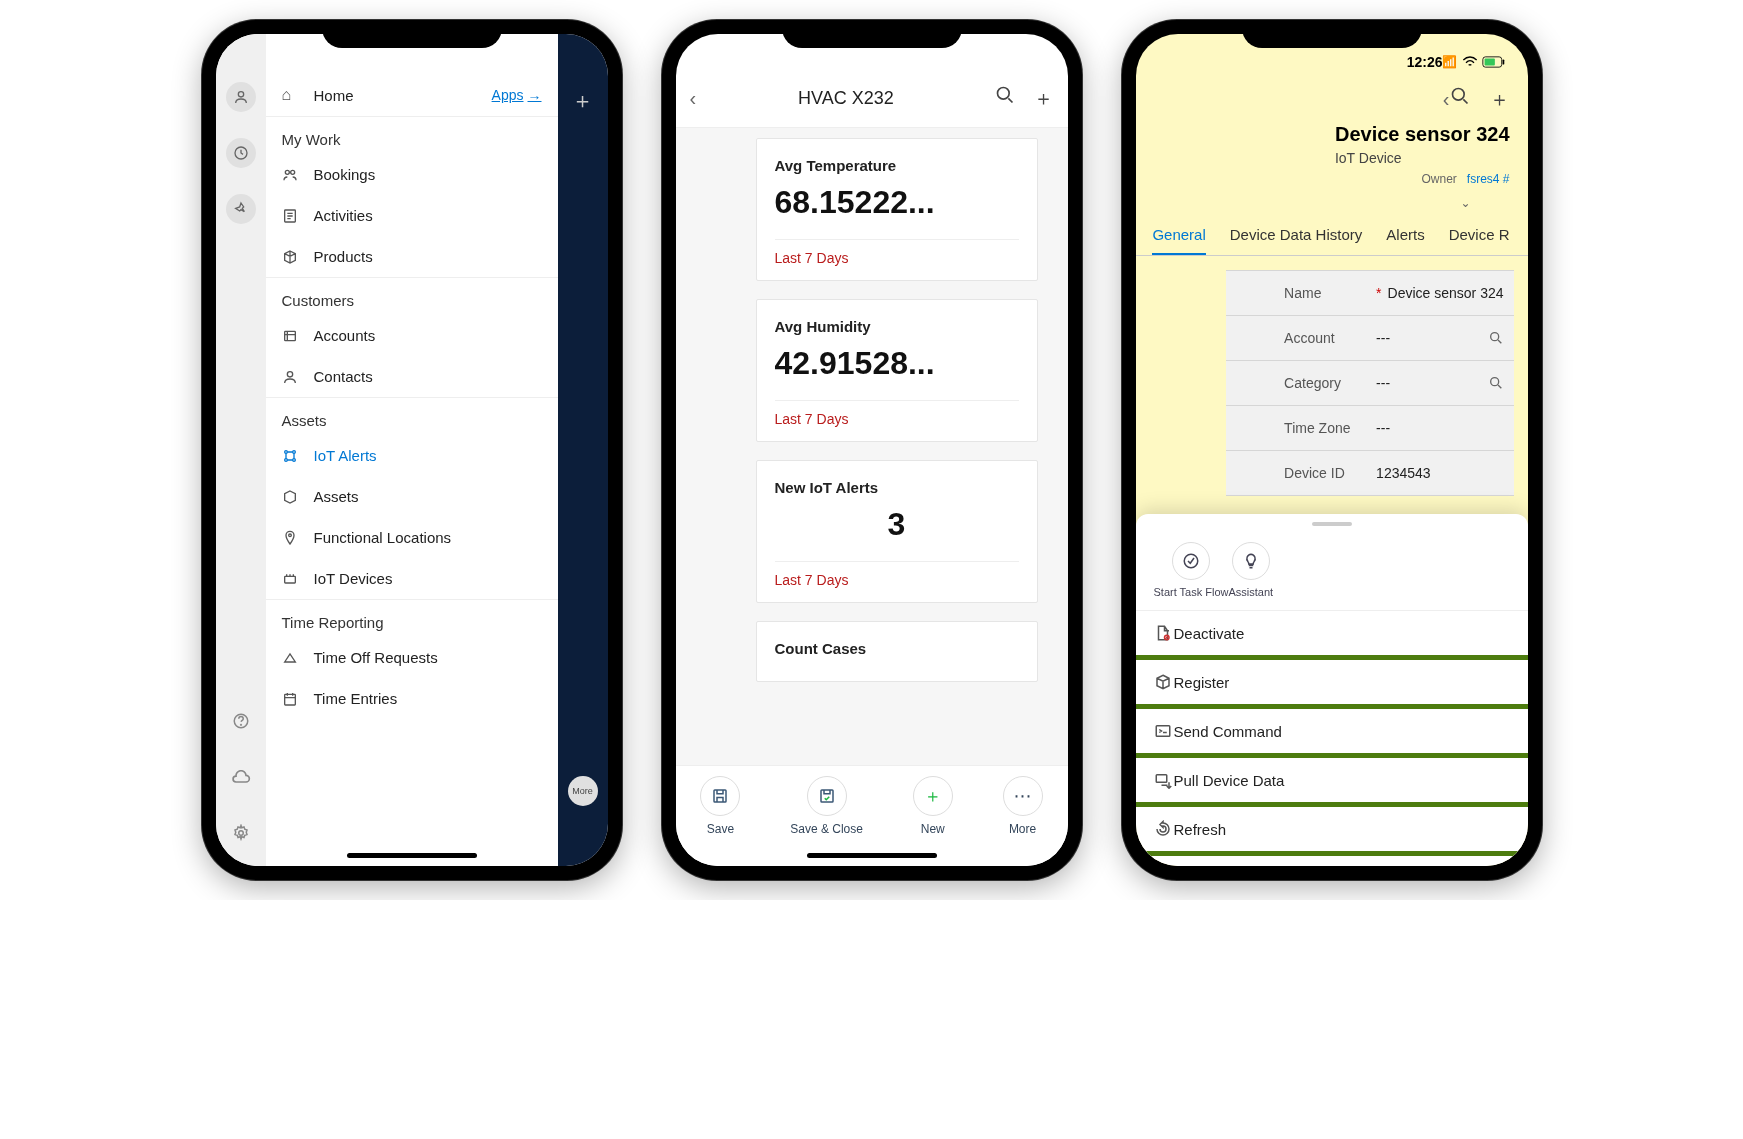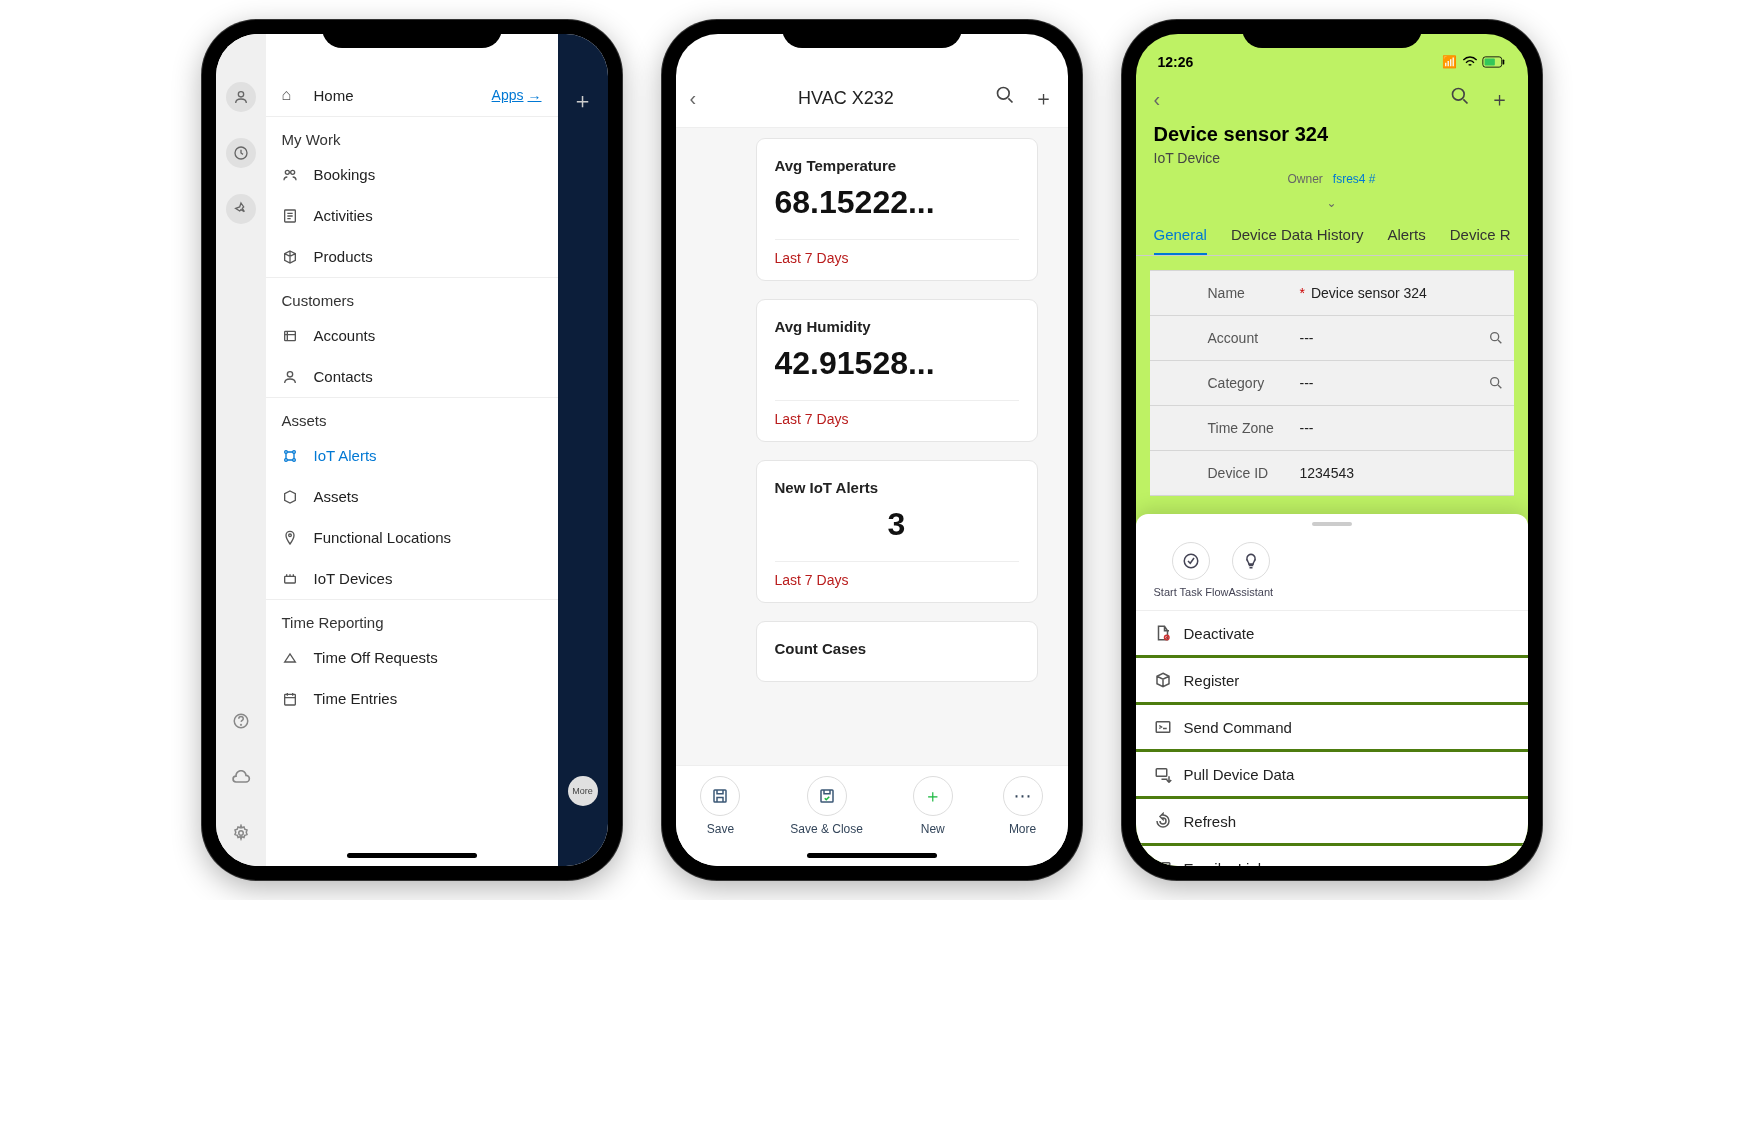--- a/index.html
+++ b/index.html
@@ -112,40 +112,40 @@
   
   .screen2 { background:#fff; display:flex; flex-direction:column; }
   .header2 {
     height:58px; display:flex; align-items:center; justify-content:space-between;
     padding: 0 14px; margin-top:36px; border-bottom:1px solid #eee;
   }
   .header2 .title { font-size:18px; font-weight:500; color:#222; }
   .header2 .icons { display:flex; gap:18px; color:#444; font-size:20px; }
   .cards { flex:1; background:#f6f6f6; padding: 10px 30px 10px 80px; overflow:hidden; }
   .card {
-    background:#fff; border:1px solid #e5e5e5; border-radius:9px;
+    background:#fff; border:1px solid #e5e5e5; border-radius:2px;
     padding: 18px 18px 14px; margin-bottom:18px;
   }
   .card-label { font-size:15px; font-weight:600; color:#222; margin-bottom:10px; }
   .card-value { font-size:32px; font-weight:600; color:#111; margin-bottom:18px; }
   .card-sub { font-size:14px; color:#b91c1c; border-top:1px solid #eee; padding-top:10px; }
   .card.center .card-value { text-align:center; }
   .toolbar2 {
     display:flex; justify-content:space-around; padding:10px 0 30px;
     border-top:1px solid #eee; background:#fff;
   }
   .tbtn { display:flex; flex-direction:column; align-items:center; gap:6px; font-size:12px; color:#33455a; }
   .tbtn .ticon {
     width:40px; height:40px; border:1px solid #ddd; border-radius:50%;
     display:flex; align-items:center; justify-content:center; font-size:18px;
   }
   .tbtn.new .ticon { color:#1cb841; }
 
   
-  .screen3 { background:#bef264; display:flex; flex-direction:column; }
+  .screen3 { background:#fef9c3; display:flex; flex-direction:column;align-items:flex-end; }
   .status-bar {
     height:28px; display:flex; justify-content:space-between; align-items:center;
     padding: 0 22px; margin-top:14px; font-size:14px; font-weight:600;
   }
   .status-icons { display:flex; gap:4px; align-items:center; font-size:12px; }
   .header3 {
     display:flex; justify-content:space-between; align-items:center;
     padding: 10px 18px;
   }
   .header3 .icons { display:flex; gap:20px; color:#444; font-size:20px; }
@@ -176,22 +176,22 @@
     box-shadow: 0 -4px 20px rgba(0,0,0,0.15);
   }
   .sheet-handle { width:40px; height:4px; background:#ccc; border-radius:2px; margin:8px auto; }
   .sheet-top { display:flex; padding:8px 18px 12px; border-bottom:1px solid #eee; }
   .sheet-top-item { display:flex; flex-direction:column; align-items:center; gap:6px; font-size:11px; color:#445; }
   .sheet-top-item .sicon {
     width:38px; height:38px; border:1px solid #ddd; border-radius:50%;
     display:flex; align-items:center; justify-content:center;
   }
   .sheet-row {
-    display:flex; align-items:center; gap:10px; padding:13px 18px;
-    border-bottom:3px solid #4d7c0f; font-size:15px; color:#222;
+    display:flex; align-items:center; gap:0; padding:13px 18px;
+    border-bottom:5px solid #4d7c0f; font-size:15px; color:#222;
   }
   .sheet-row .sicon2 { width:20px; color:#555; display:flex; align-items:center;}
   .chev { font-size:20px; color:#666; }
   svg { display:block; }
 </style>
 </head>
 <body>
 
 <div class="phone">
   <div class="screen screen1">

